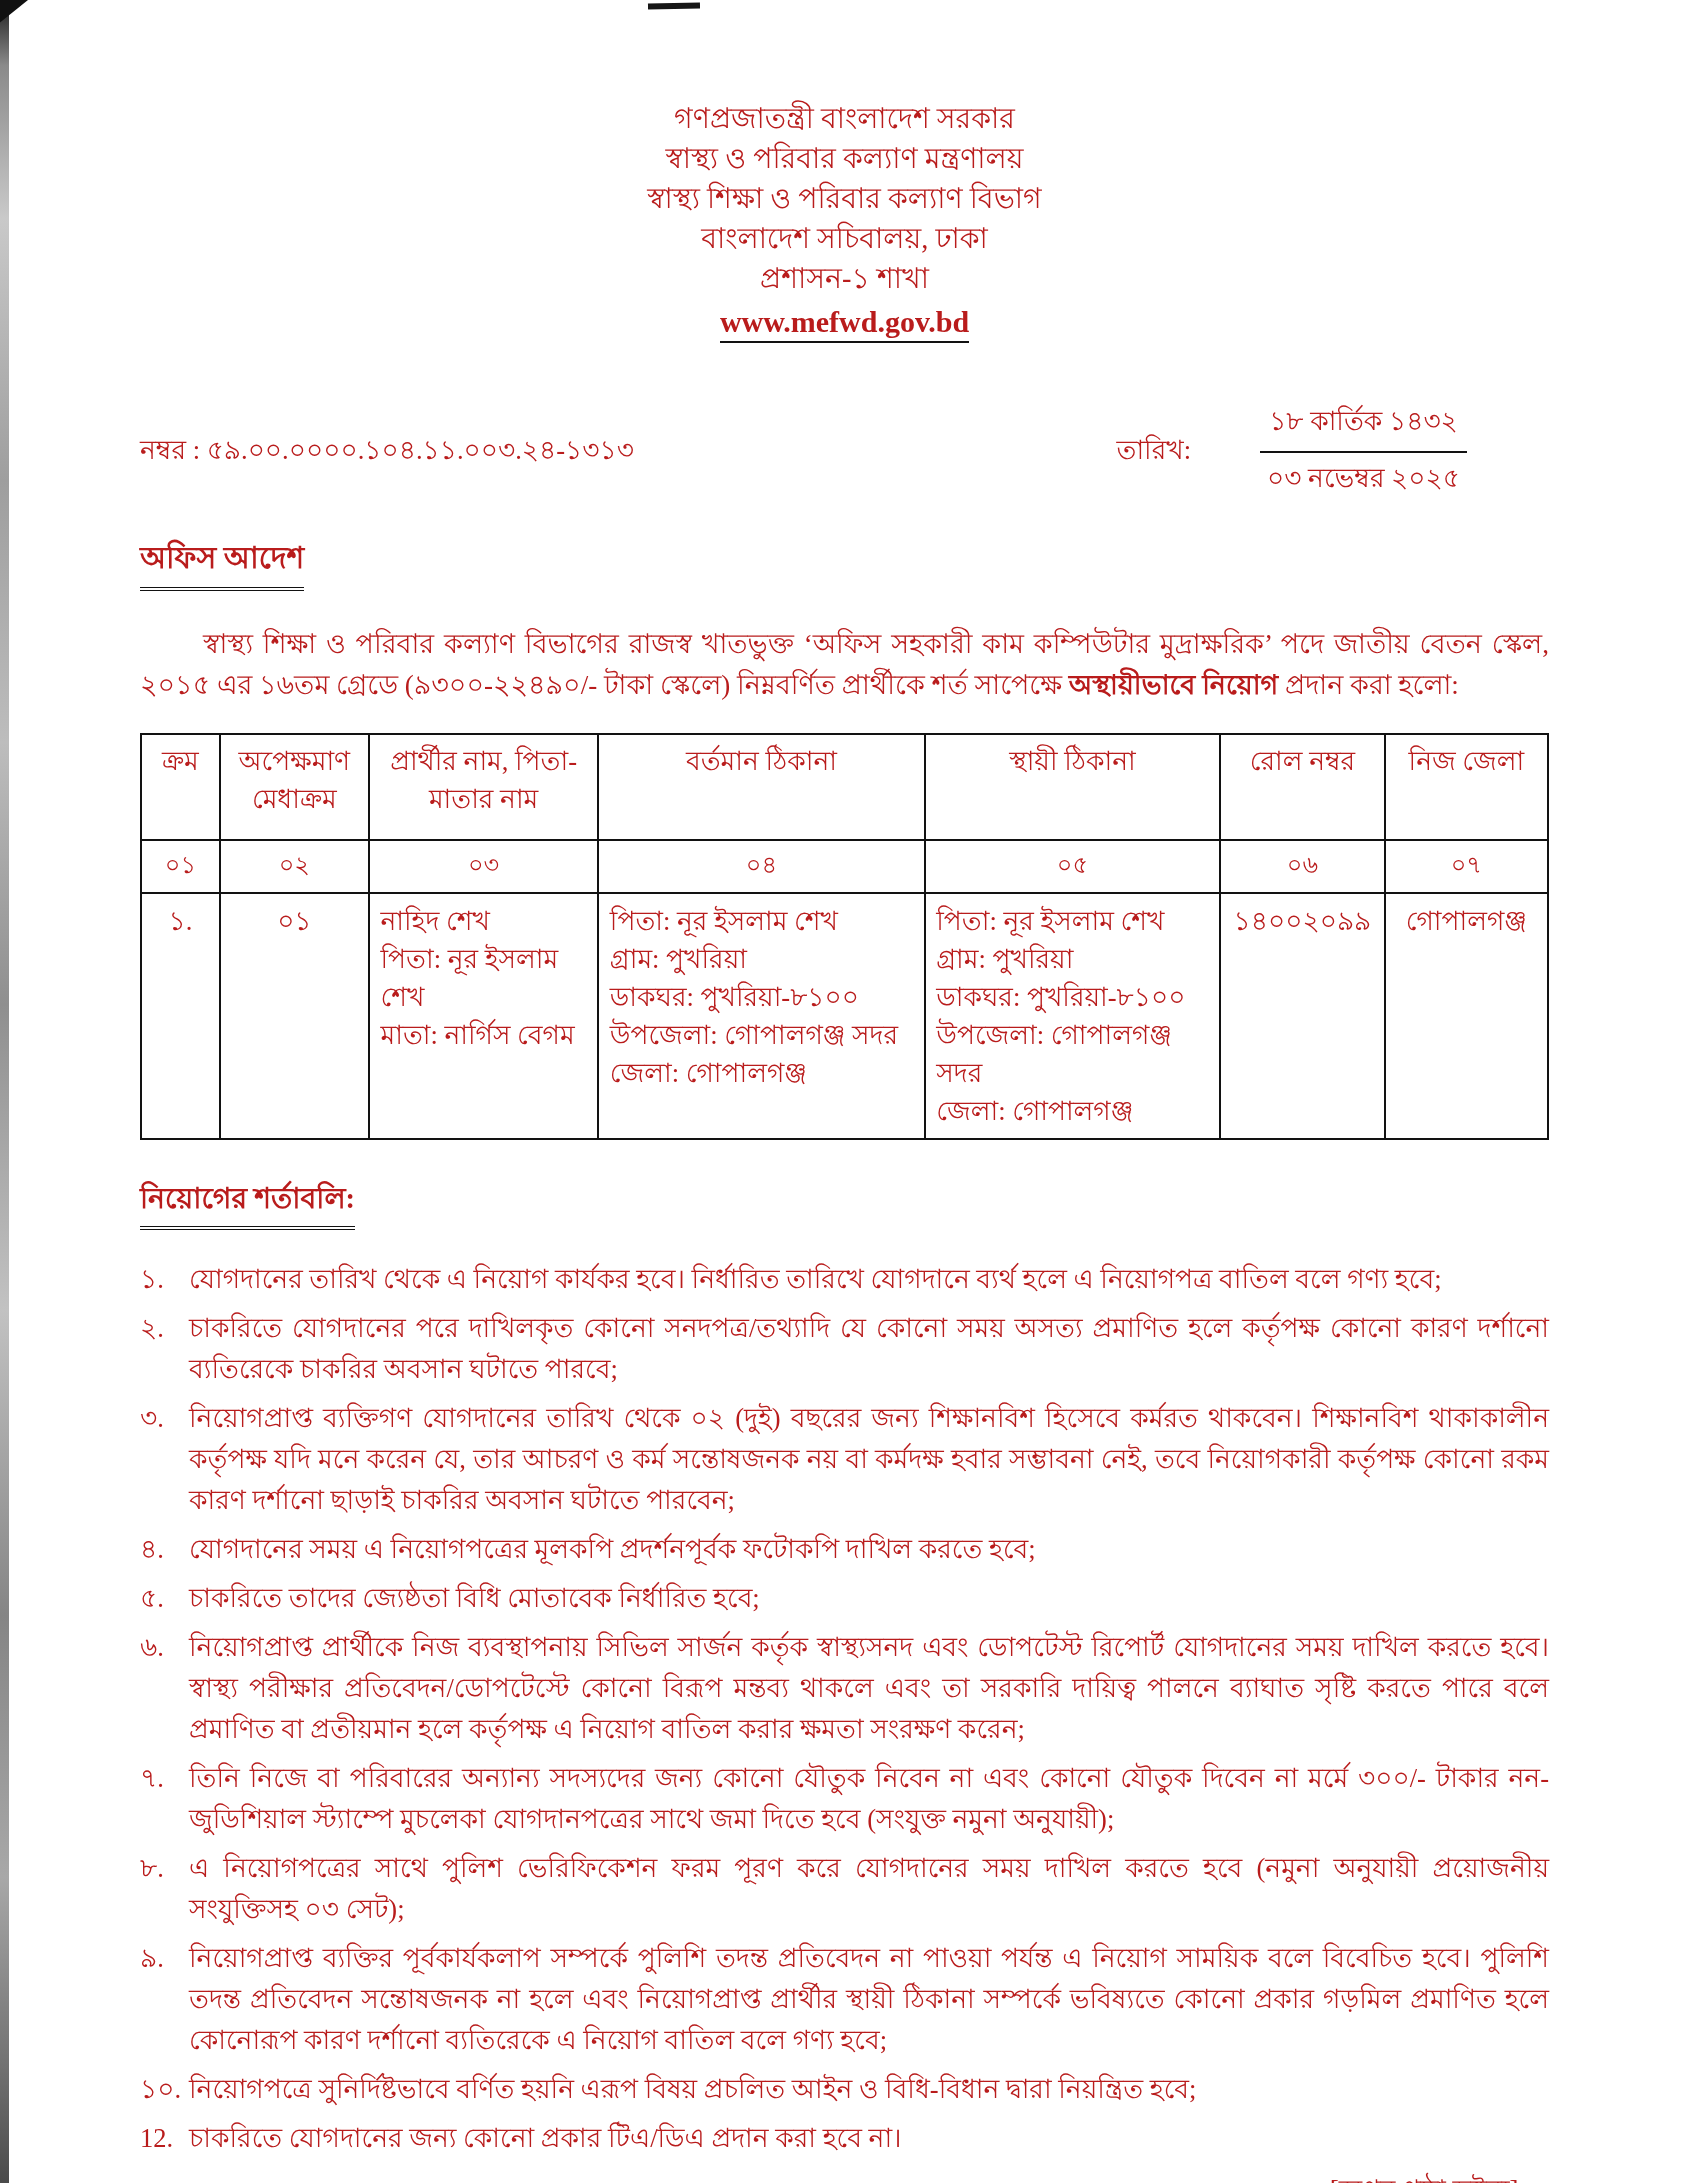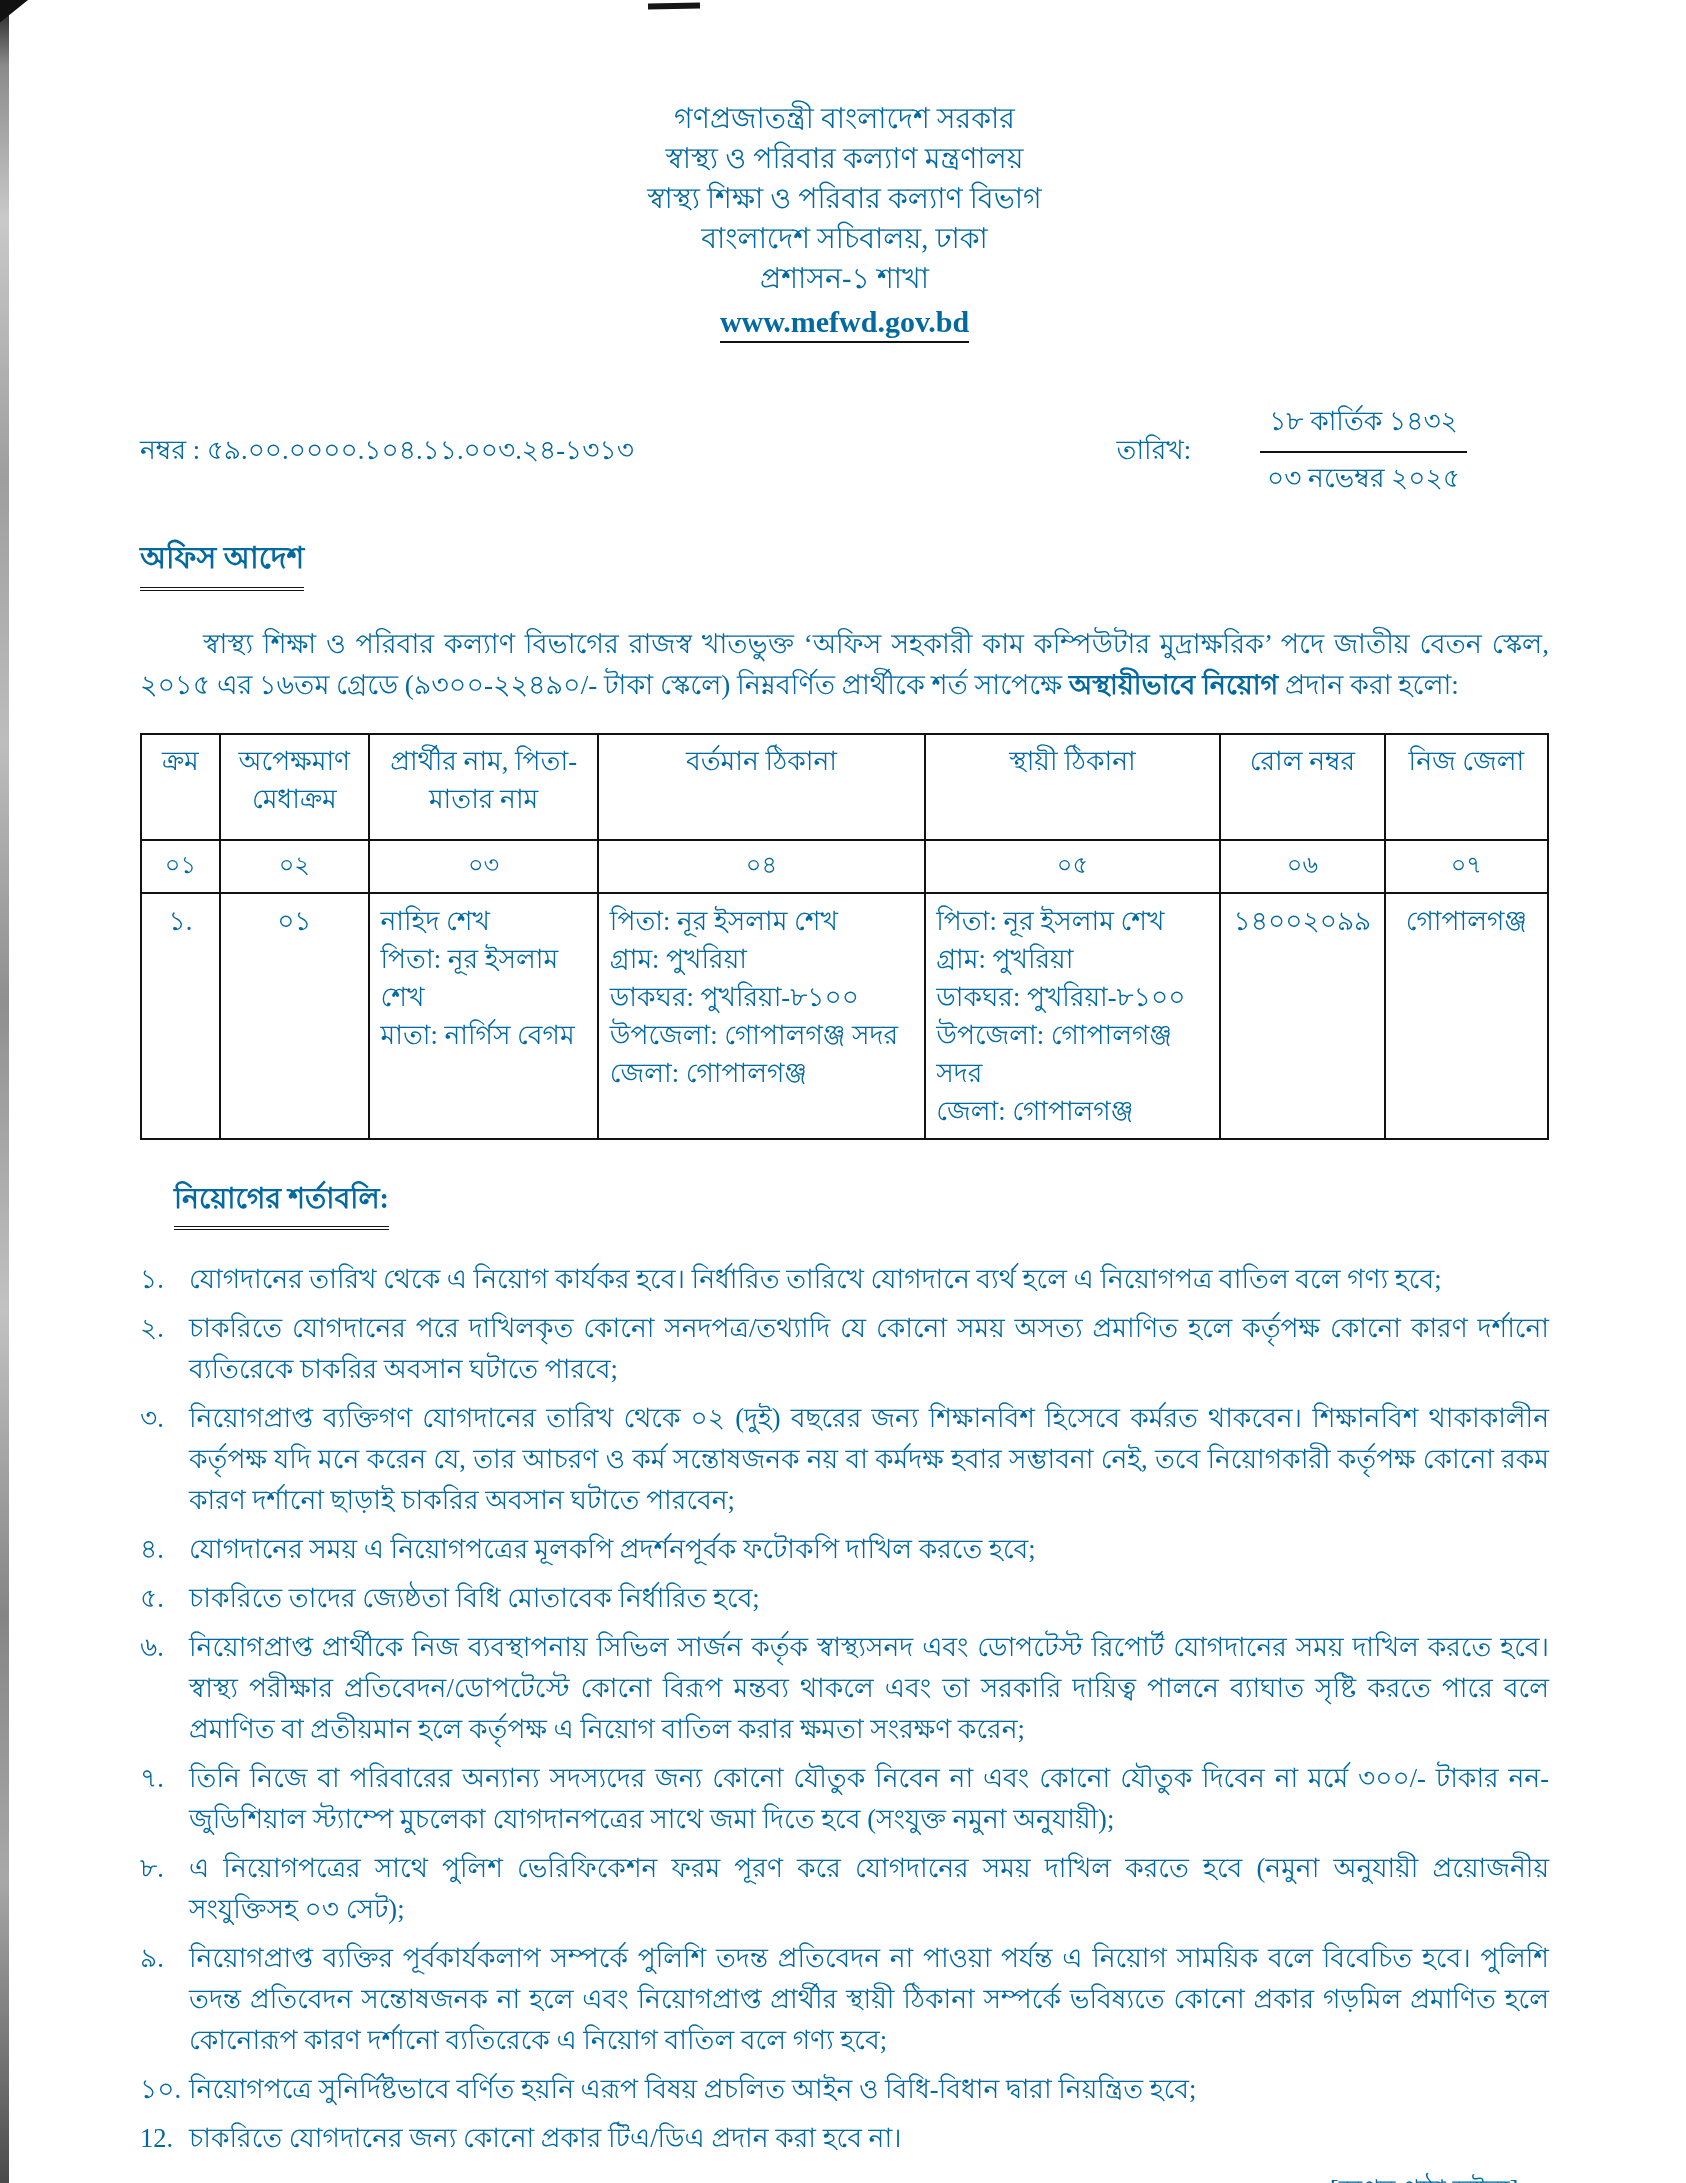--- a/index.html
+++ b/index.html
@@ -1,21 +1,21 @@
 <!DOCTYPE html>
 <html lang="bn" style="font-size:10.6px"><head>
 <meta charset="utf-8">
 <style>
   html,body { margin:0; padding:0; background:#e8e8e8; }
   .page {
     position:relative;
     width:1687px; height:2183px;
     margin:0 auto;
     background:#ffffff;
-    color:#0369a1;
+    color:#b91c1c;
     font-family:"Liberation Serif","DejaVu Serif",serif;
     font-size:26.5px;
     overflow:hidden;
   }
   
   .edge-strip {
     position:absolute; left:0; top:0; width:8.6px; height:100%;
     background:linear-gradient(180deg,#1a1a1a 0%,#8a8a8a 3%,#c9c9c9 10%,#9e9e9e 22%,#bdbdbd 34%,#8f8f8f 46%,#c2c2c2 60%,#858585 74%,#a8a8a8 86%,#6f6f6f 95%,#4a4a4a 100%);
   }
   .corner-wedge {
@@ -45,21 +45,21 @@
   .intro { margin-top:33px; text-align:justify; text-indent:63px; line-height:41px; font-size:27px; }
 
   table.candidates { width:100%; border-collapse:collapse; margin-top:18.5px; }
   table.candidates th, table.candidates td { border:2px solid #121212; vertical-align:top; }
   table.candidates th { font-weight:normal; font-size:26.5px; text-align:center; padding:6.6px 5.3px 4px 5.3px; height:93px; line-height:38px; }
   tr.colnum-row td { text-align:center; font-size:24px; padding:5.3px 2.6px; height:29px; vertical-align:middle; }
   tr.data-row td { padding:8px 10.6px; font-size:26.5px; line-height:38px; }
   td.pre { white-space:pre-line; text-align:left; }
   td.ctr { text-align:center; }
 
-  .terms-heading-wrap { margin-top:37px;margin-left:34px; }
+  .terms-heading-wrap { margin-top:37px; }
   .terms-heading { display:inline-block; font-weight:bold; font-size:28.4px;
                    border-bottom:4.6px double #121212; padding-bottom:2.6px; }
 
   .terms { margin-top:29px; }
   .term { display:flex; margin-bottom:8px; }
   .term-num { flex:0 0 49px; line-height:41px; }
   .term-text { flex:1; text-align:justify; line-height:41px; }
 
   .footer-row { text-align:right; margin-top:9.3px; padding-right:26.5px; }
   .footer-note { display:inline-block; border-bottom:2.6px solid #121212; padding:0 4px 2.6px 4px; font-size:27px; }

